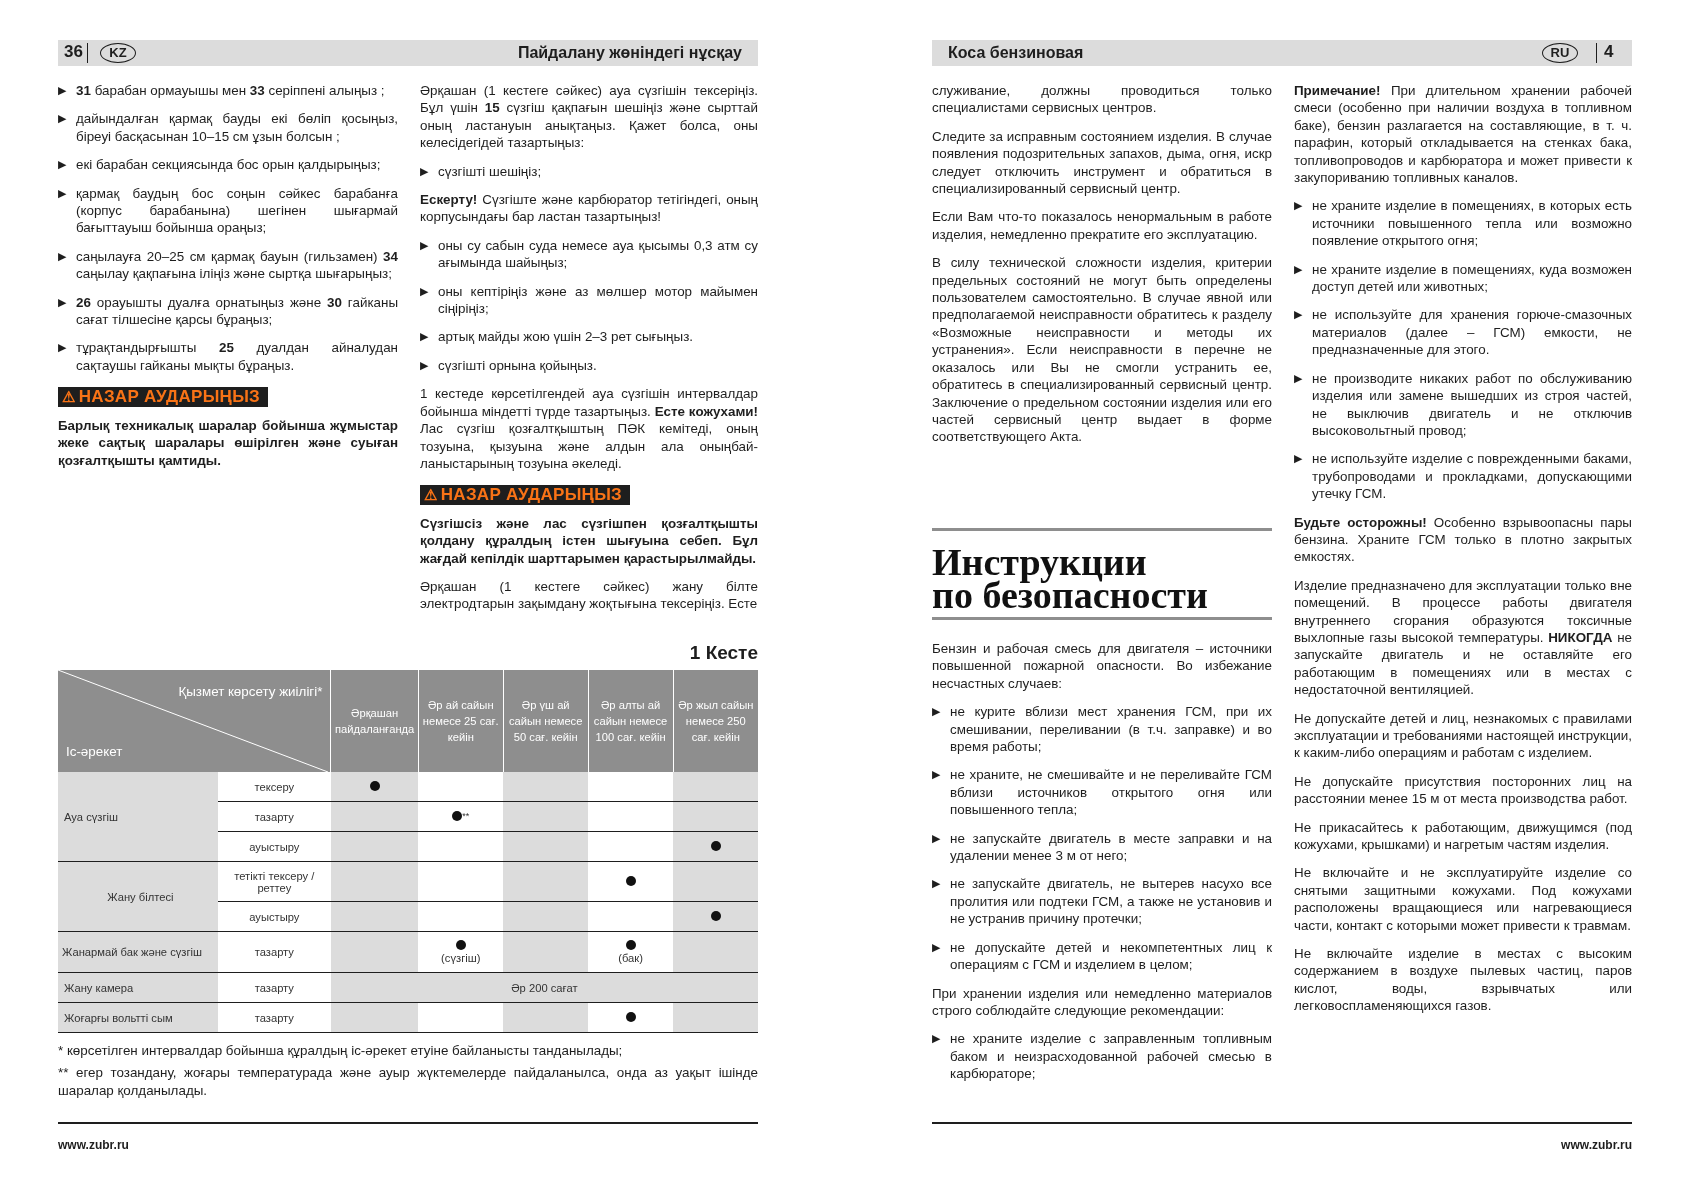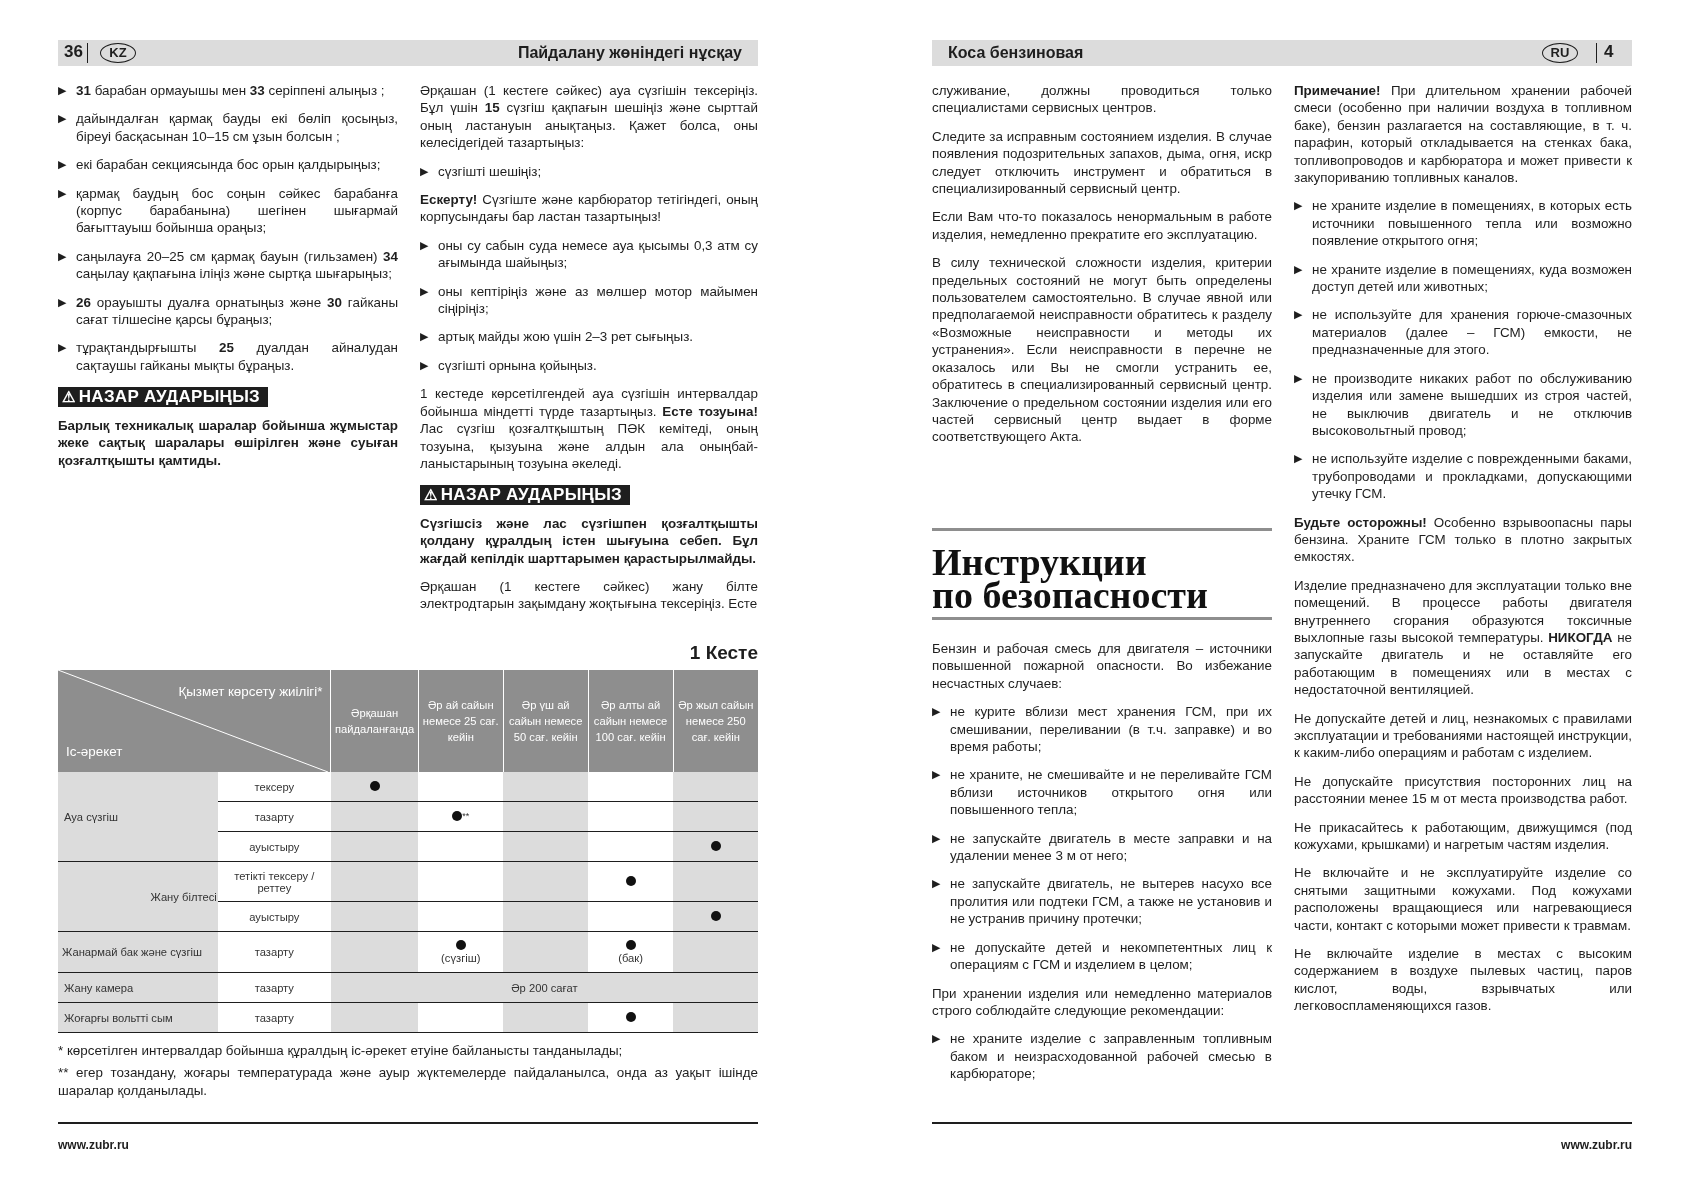--- a/index.html
+++ b/index.html
@@ -16,21 +16,21 @@
   .hdr .sep { position: absolute; top: 3px; width: 1px; height: 20px; background: #1e1e1e; }
   .hdr .lang { position: absolute; top: 3px; width: 34px; height: 18px; border: 1.5px solid #1e1e1e; border-radius: 50%;
                font-weight: bold; font-size: 13px; text-align: center; line-height: 18px; }
   .hdr .ttl { position: absolute; top: 4px; font-weight: bold; font-size: 16px; }
 
   .col { position: absolute; font-size: 13.4px; line-height: 17.4px; }
   .col p { margin: 0 0 11px 0; text-align: justify; }
   .col .b { font-weight: bold; }
   .li { position: relative; padding-left: 18px; margin: 0 0 11px 0; text-align: justify; }
   .li .arrow { position: absolute; left: 0; top: 0; font-size: 11px; }
-  .warn { display: inline-block; background: #1e1e1e; color: #ffffff; font-weight: bold; font-size: 17px;
+  .warn { display: inline-block; background: #1e1e1e; color: #f97316; font-weight: bold; font-size: 17px;
           padding: 1px 8px 1px 4px; margin: 2px 0 10px 0; letter-spacing: 0.3px; }
   .warn .tri { font-size: 15px; margin-right: 3px; }
 
   .kesteTitle { position: absolute; right: 0; top: 642px; font-weight: bold; font-size: 19px; }
   table.mt { position: absolute; left: 0; top: 670px; width: 700px; border-collapse: collapse; font-size: 11.2px; }
   table.mt th { background: #8e8e8e; color: #ffffff; font-weight: normal; text-align: center; vertical-align: middle;
                 border-left: 1.5px solid #fff; padding: 0 3px; line-height: 16px; height: 102px; }
   table.mt th.corner { border-left: none; text-align: left; position: relative; padding: 0; }
   table.mt td { text-align: center; vertical-align: middle; border-bottom: 1.5px solid #1e1e1e; height: 27px; color: #333; }
   table.mt td.g { background: #dcdcdc; }
@@ -67,21 +67,21 @@
   </div>
 
   <div class="col" style="left:362px; top:82px; width:338px">
     <p><span>Әрқашан (1 кестеге сәйкес) ауа сүзгішін тексеріңіз. Бұл үшін </span><b>15</b><span> сүзгіш қақпағын шешіңіз және сырттай оның ластануын анықтаңыз. Қажет болса, оны келесідегідей тазартыңыз:</span></p>
     <div class="li"><span class="arrow">▶</span><span>сүзгішті шешіңіз;</span></div>
     <p><b>Ескерту!</b><span> Сүзгіште және карбюратор тетігіндегі, оның корпусындағы бар ластан тазартыңыз!</span></p>
     <div class="li"><span class="arrow">▶</span><span>оны су сабын суда немесе ауа қысымы 0,3 атм су ағымында шайыңыз;</span></div>
     <div class="li"><span class="arrow">▶</span><span>оны кептіріңіз және аз мөлшер мотор майымен сіңіріңіз;</span></div>
     <div class="li"><span class="arrow">▶</span><span>артық майды жою үшін 2–3 рет сығыңыз.</span></div>
     <div class="li"><span class="arrow">▶</span><span>сүзгішті орнына қойыңыз.</span></div>
-    <p><span>1 кестеде көрсетілгендей ауа сүзгішін интервалдар бойынша міндетті түрде тазартыңыз. </span><b>Есте тозуына!</b><span> Лас сүзгіш қозғалтқыштың ПӘК кемітеді, оның тозуына, қызуына және алдын ала оныңбай-ланыстарының тозуына әкеледі.</span></p>
+    <p><span>1 кестеде көрсетілгендей ауа сүзгішін интервалдар бойынша міндетті түрде тазартыңыз. </span><b>Есте кожухами!</b><span> Лас сүзгіш қозғалтқыштың ПӘК кемітеді, оның тозуына, қызуына және алдын ала оныңбай-ланыстарының тозуына әкеледі.</span></p>
     <div class="warn"><span class="tri">⚠</span><span>НАЗАР АУДАРЫҢЫЗ</span></div>
     <p class="b">Сүзгішсіз және лас сүзгішпен қозғалтқышты қолдану құралдың істен шығуына себеп. Бұл жағдай кепілдік шарттарымен қарастырылмайды.</p>
     <p>Әрқашан (1 кестеге сәйкес) жану білте электродтарын зақымдану жоқтығына тексеріңіз. Есте</p>
   </div>
 
   <div class="kesteTitle">1 Кесте</div>
 
   <table class="mt">
     <colgroup>
       <col style="width:158px">
@@ -128,21 +128,21 @@
         </tr>
         <tr>
           <td class="w">ауыстыру</td>
           <td class="g"></td>
           <td class="w"></td>
           <td class="g"></td>
           <td class="w"></td>
           <td class="g"><span class="dot"></span></td>
         </tr>
         <tr style="height: 40px;">
-          <td class="g" rowspan="2" style="text-align: right; padding-left: 6px;">Жану білтесі</td>
+          <td class="g" rowspan="2" style="text-align: center; padding-left: 6px;">Жану білтесі</td>
           <td class="w">тетікті тексеру / реттеу</td>
           <td class="g"></td>
           <td class="w"></td>
           <td class="g"></td>
           <td class="w"><span class="dot"></span></td>
           <td class="g"></td>
         </tr>
         <tr>
           <td class="w">ауыстыру</td>
           <td class="g"></td>

